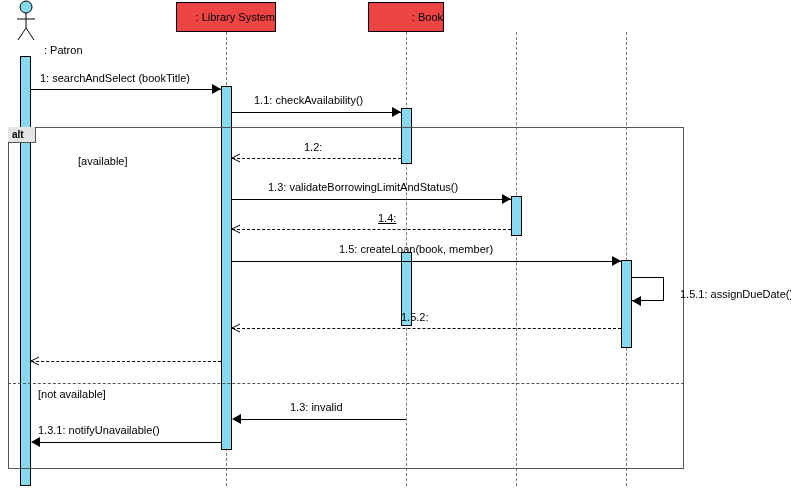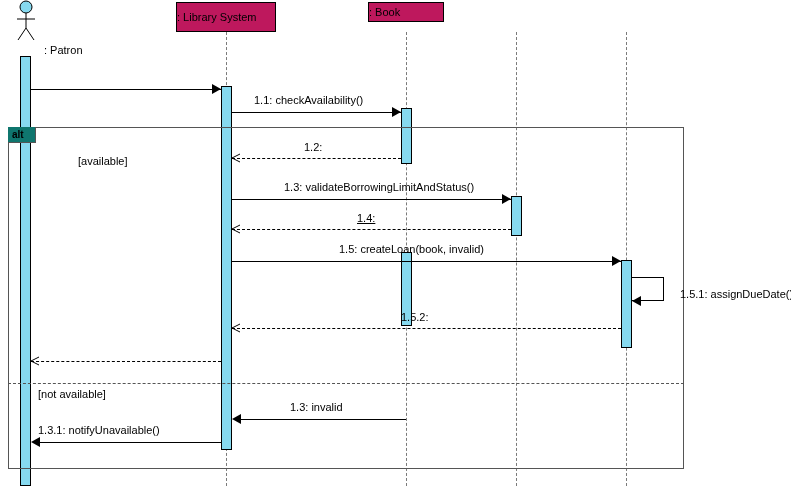--- a/index.html
+++ b/index.html
@@ -13,27 +13,27 @@
   #canvas {
     position: relative;
     width: 791px;
     height: 490px;
     overflow: hidden;
     background: #ffffff;
   }
   .lifeline-box {
     position: absolute;
     box-sizing: border-box;
-    background: #be185d;
+    background: #ef4444;
     border: 1px solid #000000;
     color: #000000;
     font-size: 11px;
     display: flex;
     align-items: center;
-    justify-content: flex-start;
+    justify-content: flex-end;
     text-align: center;
     white-space: nowrap;
   }
   .lifeline-dash {
     position: absolute;
     width: 0;
     border-left: 1px dashed #7a7a7a;
   }
   .activation {
     position: absolute;
@@ -78,21 +78,21 @@
   .frame {
     position: absolute;
     box-sizing: border-box;
     border: 1px solid #555555;
   }
   .frame-tab {
     position: absolute;
     box-sizing: border-box;
     border-right: 1px solid #555555;
     border-bottom: 1px solid #555555;
-    background: #0f766e;
+    background: #e5e5e5;
     font-size: 10px;
     font-weight: bold;
     color: #000000;
     display: flex;
     align-items: center;
     padding-left: 4px;
   }
   .divider {
     position: absolute;
     height: 0;
@@ -132,21 +132,21 @@
       <line x1="3" y1="19" x2="21" y2="19" stroke="#000000" stroke-width="1"></line>
       <line x1="12" y1="28" x2="4" y2="40" stroke="#000000" stroke-width="1"></line>
       <line x1="12" y1="28" x2="20" y2="40" stroke="#000000" stroke-width="1"></line>
     </svg>
   </div>
   <div class="actor-label" style="left:0px; top:44px;margin-left:44px;">: Patron</div>
 
   <div class="lifeline-box" style="left:176px; top:2px; width:100px; height:30px;">
     <span>: Library System</span>
   </div>
-  <div class="lifeline-box" style="left:368px; top:2px; width:76px; height:20px;">
+  <div class="lifeline-box" style="left:368px; top:2px; width:76px; height:30px;">
     <span>: Book</span>
   </div>
 
   <div class="lifeline-dash" style="left:25px; top:56px; height:430px;"></div>
   <div class="lifeline-dash" style="left:226px; top:32px; height:454px;"></div>
   <div class="lifeline-dash" style="left:406px; top:32px; height:454px;"></div>
   <div class="lifeline-dash" style="left:516px; top:32px; height:454px;"></div>
   <div class="lifeline-dash" style="left:626px; top:32px; height:454px;"></div>
 
   <div class="activation" style="left:20px; top:56px; width:11px; height:430px;"></div>
@@ -158,44 +158,45 @@
 
   <div class="frame" style="left:8px; top:127px; width:676px; height:342px;"></div>
   <div class="frame-tab" style="left:8px; top:127px; width:28px; height:16px;">
     <span>alt</span>
   </div>
   <div class="divider" style="left:8px; top:383px; width:676px;"></div>
 
   <div class="guard" style="left:38px; top:155px;margin-left:40px;">[available]</div>
   <div class="guard" style="left:38px; top:388px;">[not available]</div>
 
+  <div class="msg-label" style="left:40px; top:72px;">1: searchAndSelect (bookTitle)</div>
   <div class="arrow-line" style="left:31px; top:89px; width:190px;"></div>
   <div class="arrow-head right" style="left:212px; top:84px;"></div>
 
   <div class="msg-label" style="left:254px; top:94px;">1.1: checkAvailability()</div>
   <div class="arrow-line" style="left:232px; top:112px; width:169px;"></div>
   <div class="arrow-head right" style="left:392px; top:107px;"></div>
 
   <div class="msg-label" style="left:304px; top:141px;">1.2:</div>
   <div class="arrow-line dashed" style="left:232px; top:158px; width:169px;"></div>
   <svg class="arrow-head open-left" style="left:231px; top:153px;" viewBox="0 0 10 10">
     <polyline points="9,1 1,5 9,9" fill="none" stroke="#000000" stroke-width="1"></polyline>
   </svg>
 
-  <div class="msg-label" style="left:268px; top:181px;margin-left:16px;">1.3: validateBorrowingLimitAndStatus()</div>
+  <div class="msg-label" style="left:268px; top:181px;">1.3: validateBorrowingLimitAndStatus()</div>
   <div class="arrow-line" style="left:232px; top:199px; width:279px;"></div>
   <div class="arrow-head right" style="left:502px; top:194px;"></div>
 
-  <div class="msg-label" style="left:357px; top:212px;text-decoration:underline;">1.4:</div>
+  <div class="msg-label" style="left:378px; top:212px;text-decoration:underline;">1.4:</div>
   <div class="arrow-line dashed" style="left:232px; top:229px; width:279px;"></div>
   <svg class="arrow-head open-left" style="left:231px; top:224px;" viewBox="0 0 10 10">
     <polyline points="9,1 1,5 9,9" fill="none" stroke="#000000" stroke-width="1"></polyline>
   </svg>
 
-  <div class="msg-label" style="left:339px; top:243px;">1.5: createLoan(book, invalid)</div>
+  <div class="msg-label" style="left:339px; top:243px;">1.5: createLoan(book, member)</div>
   <div class="arrow-line" style="left:232px; top:261px; width:389px;"></div>
   <div class="arrow-head right" style="left:612px; top:256px;"></div>
 
   <div class="self-msg-box" style="left:632px; top:277px; width:32px; height:24px;"></div>
   <div class="arrow-head left" style="left:632px; top:296px;"></div>
   <div class="msg-label" style="left:680px; top:288px;">1.5.1: assignDueDate()</div>
 
   <div class="msg-label" style="left:401px; top:311px;">1.5.2:</div>
   <div class="arrow-line dashed" style="left:232px; top:328px; width:389px;"></div>
   <svg class="arrow-head open-left" style="left:231px; top:323px;" viewBox="0 0 10 10">

